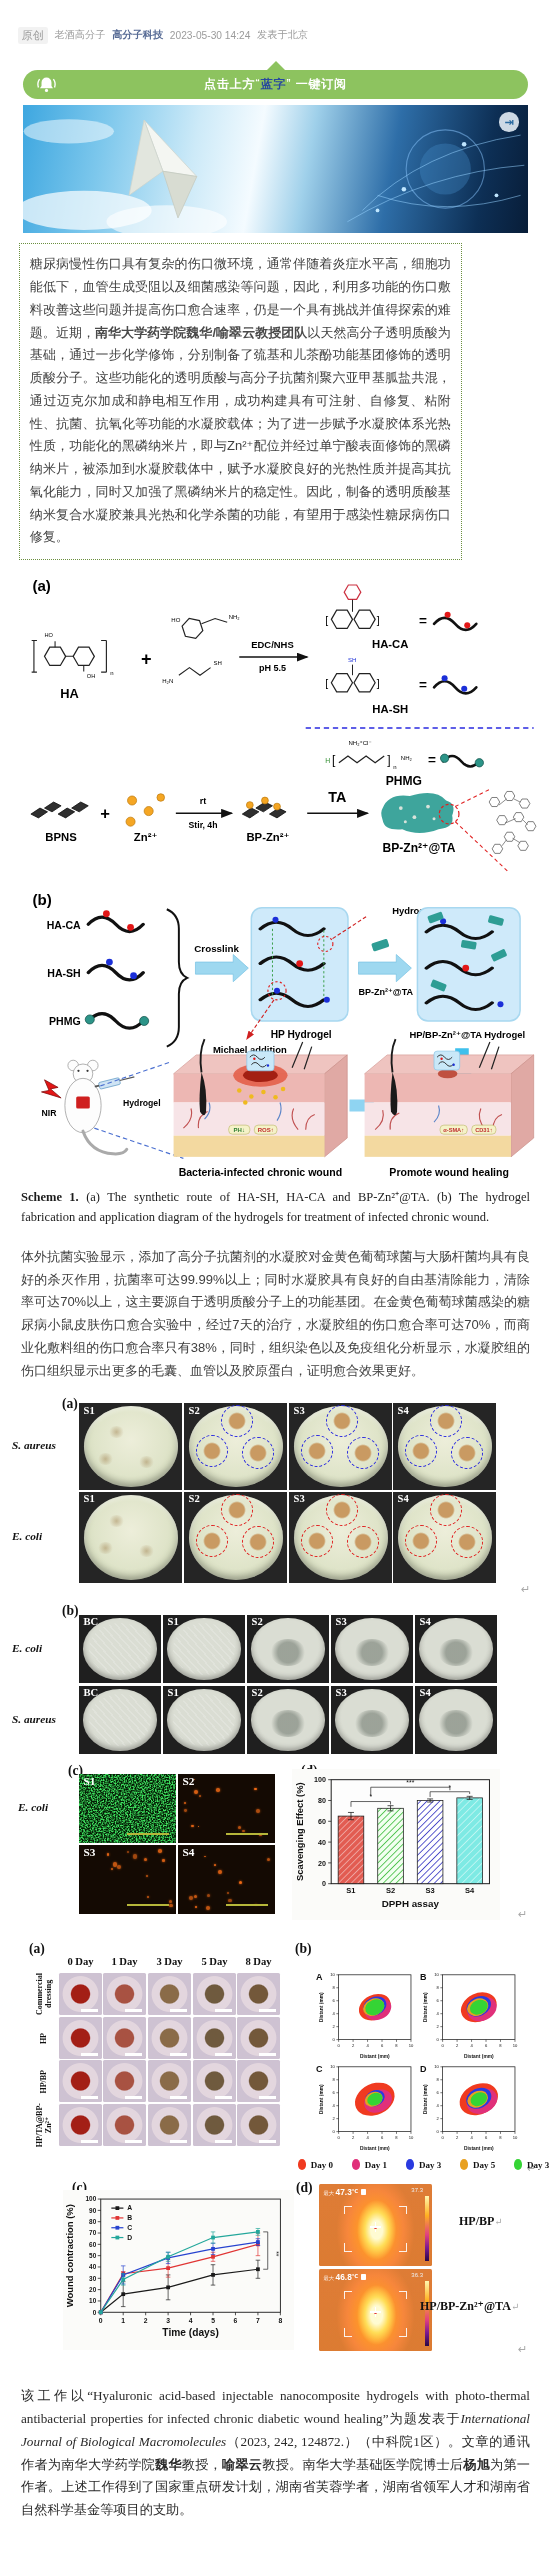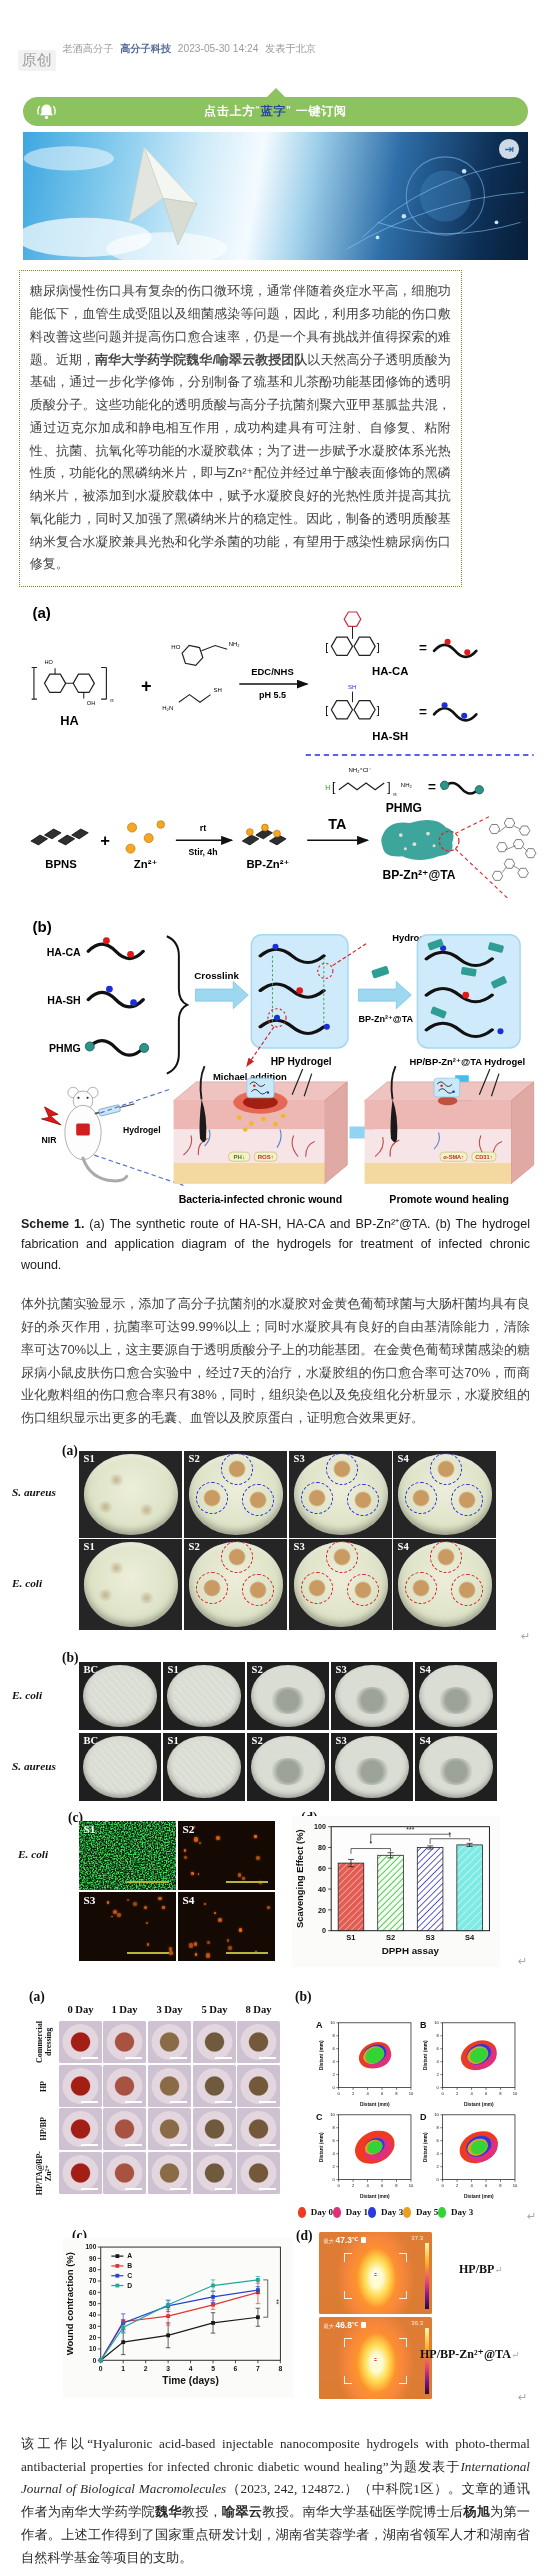--- a/index.html
+++ b/index.html
@@ -1,22 +1,22 @@
 <!DOCTYPE html>
 <html style="font-size:12px"><head>
 <meta charset="utf-8">
 <style>
   html,body{margin:0;padding:0;}
   body{width:551px;background:#fff;font-family:"Liberation Sans","DejaVu Sans",sans-serif;color:#333;}
-  .serif{font-family:Liberation Sans, sans-serif;}
+  .serif{font-family:Liberation Serif, serif;}
   
   .header{padding:19.6px 18px 0 18px;}
   .title{font-size:16.6px;line-height:1.45;font-weight:700;color:#2b2b2b;margin:0;}
   .byline{margin-top:7.6px;font-size:10.2px;color:#9b9b9b;display:flex;gap:6.8px;align-items:center;}
-  .origin-badge{background:#f2f2f2;color:#9b9b9b;font-size:15px;padding:0.8px 3.8px;border-radius:2.3px;margin-top:23px;}
+  .origin-badge{background:#f2f2f2;color:#9b9b9b;font-size:11px;padding:0.8px 3.8px;border-radius:2.3px;}
   .account-link{color:#576b95;font-weight:700;cursor:pointer;}
   
   .sub-banner{position:relative;margin:26px 23px 0 23px;background:#8dc35f;border-radius:16.6px;height:29px;
     display:flex;align-items:center;justify-content:center;cursor:pointer;}
   .sub-banner .tri{position:absolute;top:-9px;left:50%;margin-left:-9px;width:0;height:0;
     border:9px solid transparent;border-bottom:9px solid #8dc35f;border-top:none;}
   .bell-wrap{position:absolute;left:12px;top:3px;}
   .sub-text{color:#fff;font-weight:700;font-size:12px;letter-spacing:0.8px;}
   .sub-text .q{color:#fff;font-size:9px;vertical-align:3px;}
   .sub-text .blue{color:#27489e;}
@@ -75,21 +75,21 @@
   .dayhead{position:absolute;font-family:"Liberation Serif","DejaVu Serif",serif;font-weight:700;font-size:10.6px;color:#111;text-align:center;width:43px;}
   .rowlab{position:absolute;width:23px;display:flex;align-items:center;justify-content:center;}
   .rowlab span{writing-mode:vertical-rl;transform:rotate(180deg);font-family:"Liberation Serif","DejaVu Serif",serif;
     font-weight:700;font-size:8px;color:#111;text-align:center;line-height:1.1;}
   .wcell{position:absolute;width:43px;height:42px;border-radius:1.5px;background:
     radial-gradient(circle at 50% 50%,var(--w) 0 30%, #e3d6de 34% 58%, #cec2d2 61% 100%);}
   .wcell::after{content:"";position:absolute;right:3.8px;bottom:3.8px;width:40%;height:2.3px;background:#fff;}
   .c0{--w:#a31f16;} .c1{--w:#a85242;} .c2{--w:#8a6b48;} .c3{--w:#6f5a3e;} .c4{--w:#73583a;}
   .mapbox{position:absolute;}
   .maplet{position:absolute;font-weight:700;font-size:9px;color:#111;}
-  .legend{position:absolute;display:flex;gap:0;align-items:center;}
+  .legend{position:absolute;display:flex;gap:19px;align-items:center;}
   .litem{display:flex;gap:4.5px;align-items:center;font-family:"Liberation Serif","DejaVu Serif",serif;font-weight:700;font-size:9px;color:#111;}
   .ldot{width:8.3px;height:10.6px;border-radius:50%;}
   
   .thermal{position:absolute;width:113px;height:82px;border-radius:1.5px;overflow:hidden;background:
     radial-gradient(ellipse 19.6px 30px at 51% 56%,#fffbd2 0 30%,rgba(255,225,90,.95) 60%,rgba(255,150,40,.8) 100%),
     radial-gradient(ellipse 39px 56px at 50% 57%,#ff9e22 0 40%,#d6488a 72%,rgba(120,25,120,.55) 100%),
     linear-gradient(180deg,#3a1060,#2c0a4c 55%,#1e0838);}
   .thermal .temp{position:absolute;top:3px;left:4.5px;color:#fff;font-size:8.3px;font-weight:700;}
   .thermal .temp .mx{font-size:5.3px;font-weight:400;opacity:.85;margin-right:1.5px;}
   .thermal .temp .un{font-size:5.3px;vertical-align:2.3px;}

